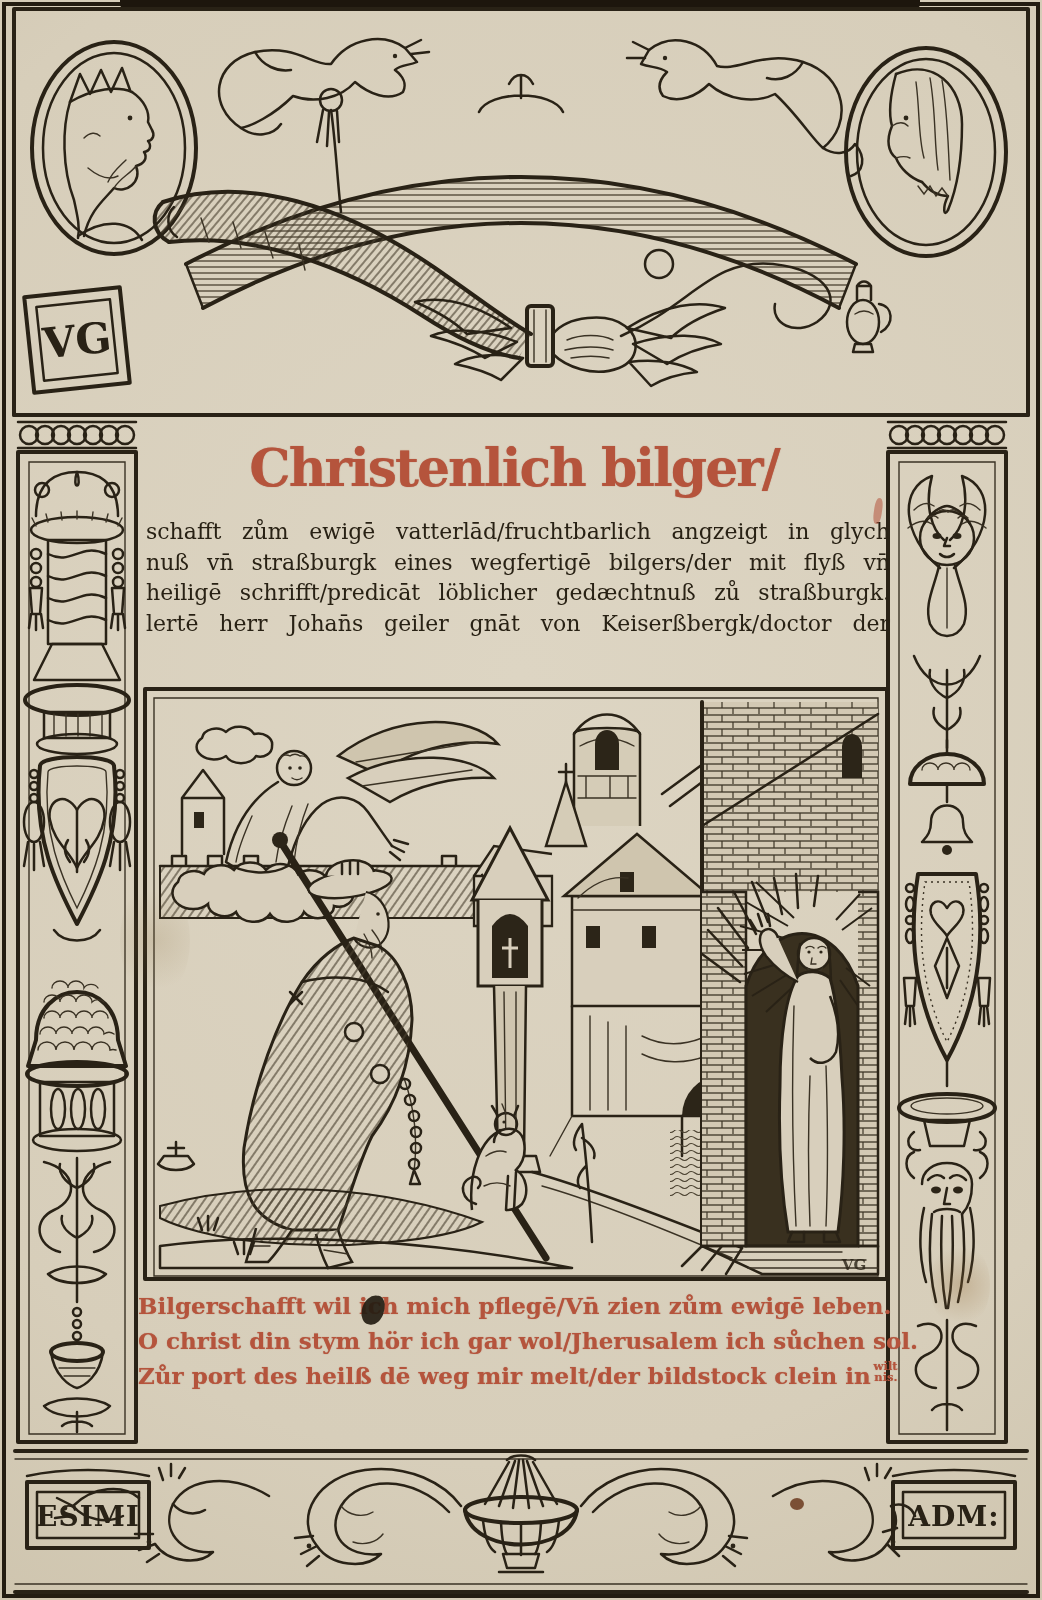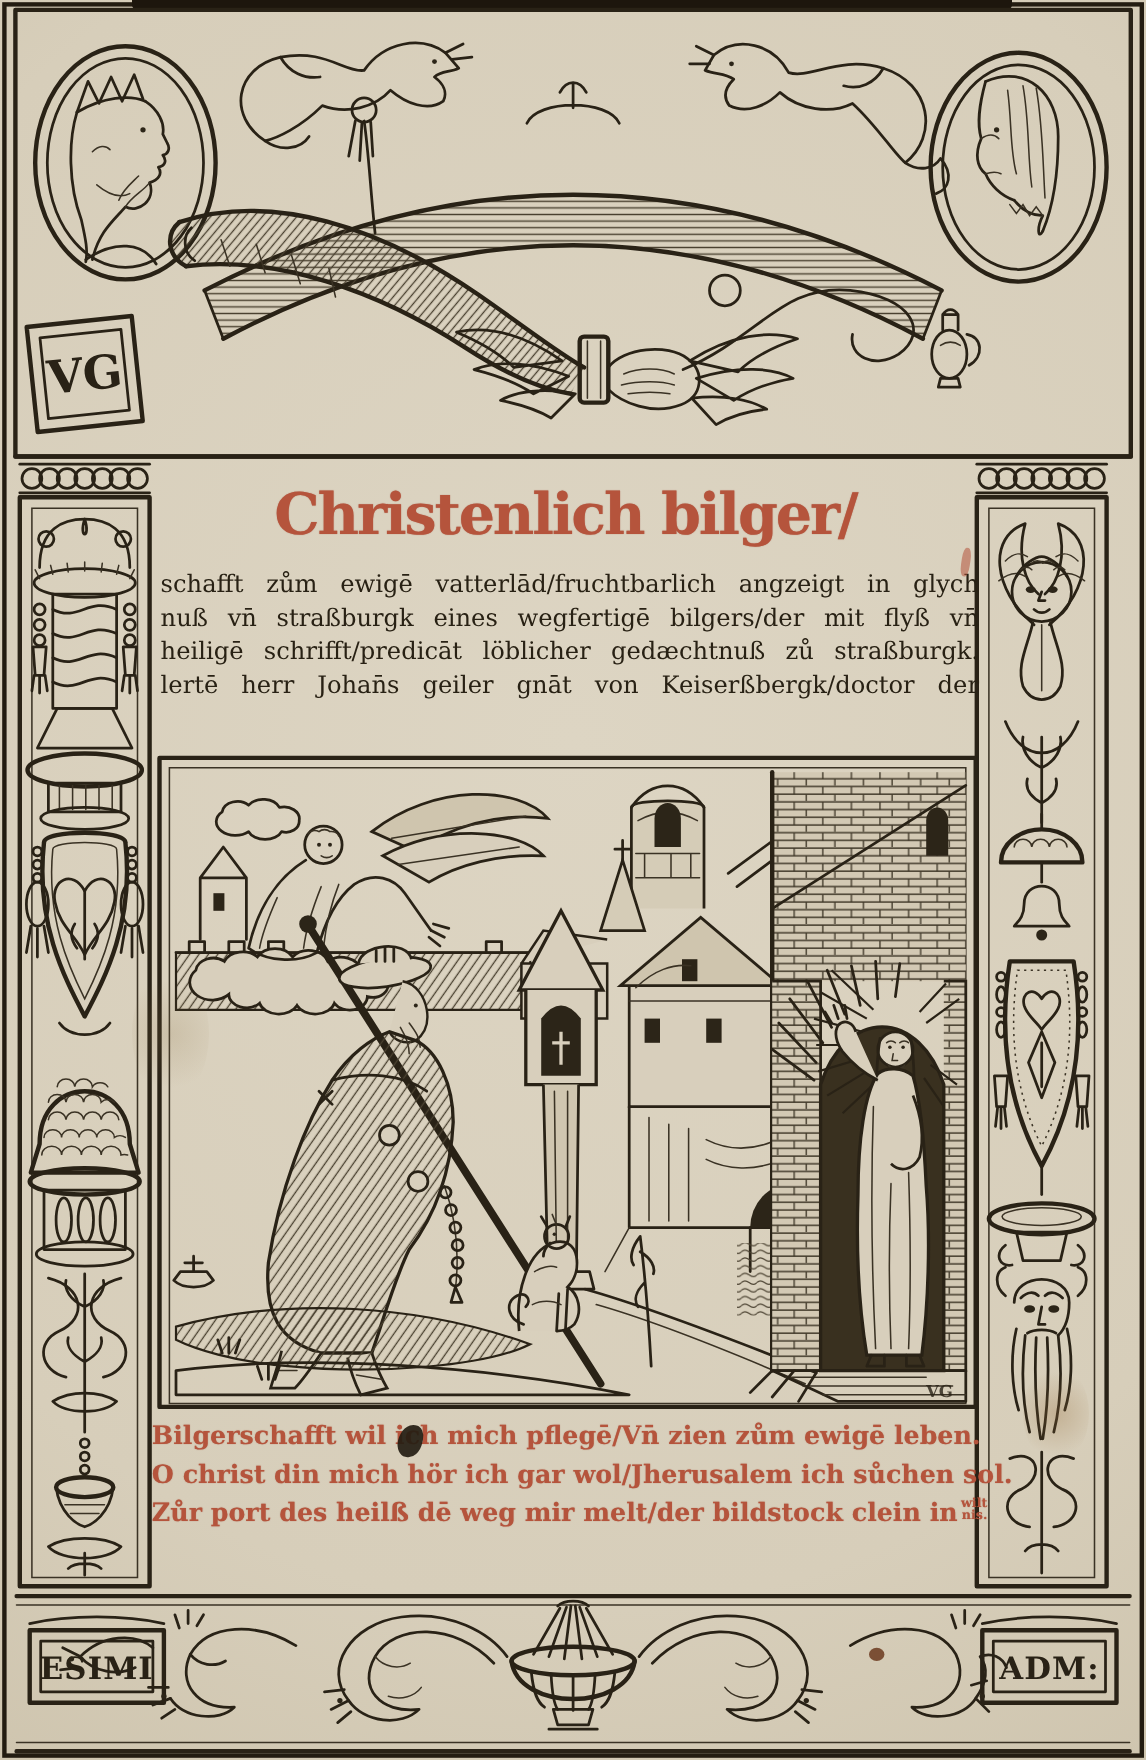--- a/index.html
+++ b/index.html
@@ -477,21 +477,21 @@
     <g>
       <path d="M560,560 L620,588 L736,588 L736,560 Z" class="ink"></path>
       <path d="M572,566 L700,566 M588,574 L724,574 M606,582 L736,582" class="ink-thin"></path>
       <path d="M560,560 L540,580 M580,560 L560,584 M600,562 L584,588" class="ink"></path>
     </g>
     <text x="712" y="584" font-size="15" text-anchor="middle" opacity="0.8">VG</text>
   </svg>
 
   <div class="verse">
     <div class="verse-line">Bilgerschafft wil ich mich pflegē/Vn̄ zien zům ewigē leben.</div>
-    <div class="verse-line">O christ din mich hör ich gar wol/Jherusalem ich sůchen sol.</div>
+    <div class="verse-line">O christ din stym hör ich gar wol/Jherusalem ich sůchen sol.</div>
     <div class="verse-line">
       <span>Zůr port des heilß dē weg mir melt/der bildstock clein in</span><span class="sup-stack"><span>wilt</span><br><span>nis.</span></span>
     </div>
   </div>
   <div class="blot"></div>
 
   <svg style="position:absolute;left:13px;top:1446px;" width="1016" height="150" viewBox="0 0 1016 150">
     <line x1="2" y1="5" x2="1014" y2="5" class="ink-thick"></line>
     <line x1="2" y1="13" x2="1014" y2="13" class="ink-thin"></line>
     <line x1="2" y1="138" x2="1014" y2="138" class="ink-thin"></line>

